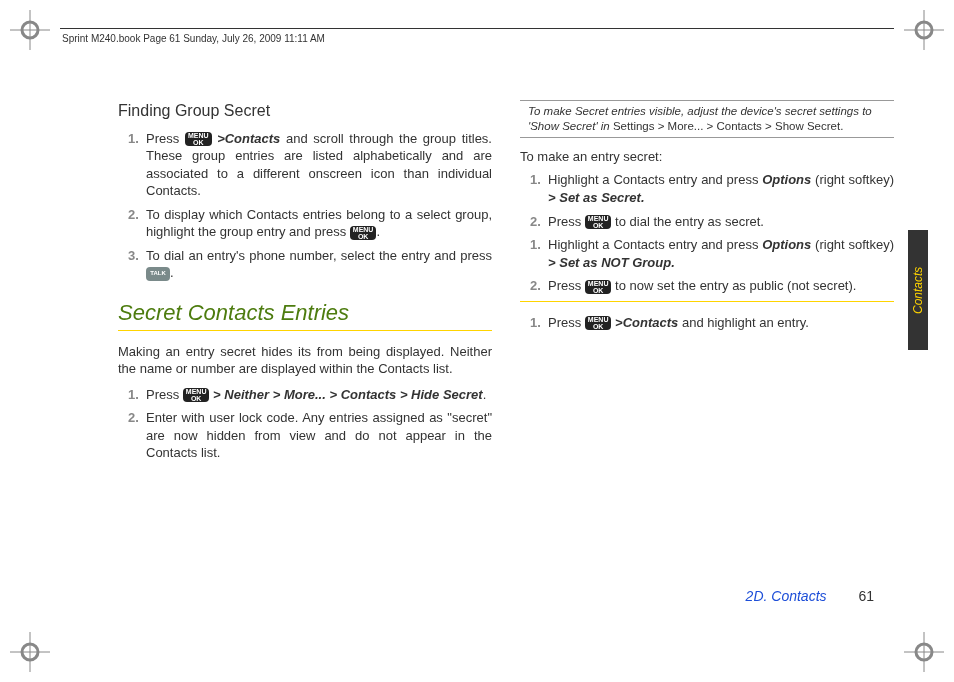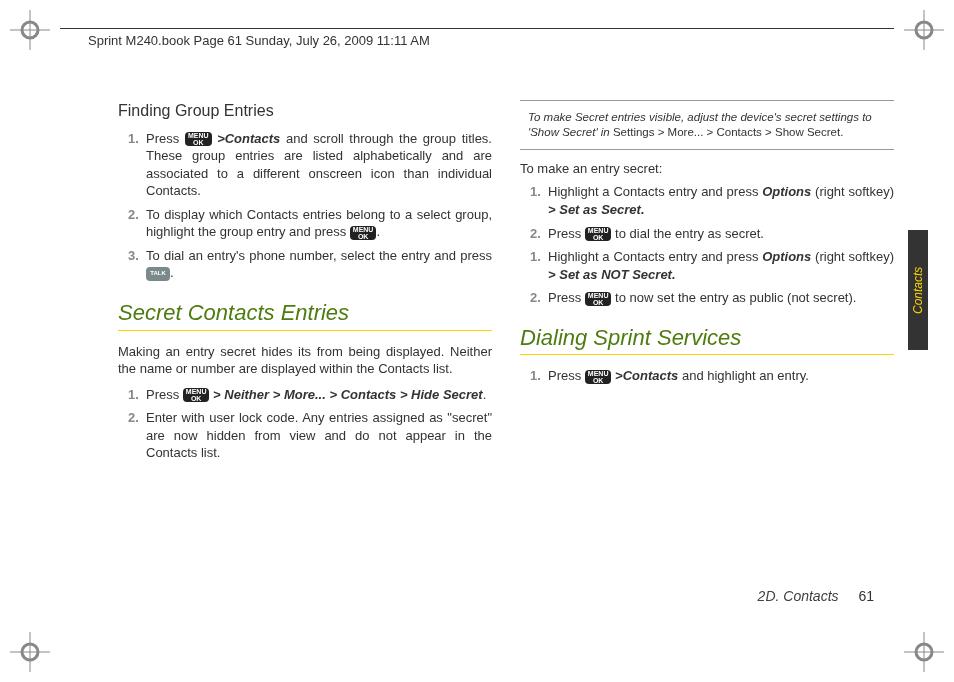--- a/index.html
+++ b/index.html
@@ -25,22 +25,22 @@
     position: absolute;
     top: 28px;
     left: 60px;
     right: 60px;
     height: 1px;
     background: #333;
   }
   .header-text {
     position: absolute;
     top: 33px;
-    left: 88px;
-    font-size: 13px;
+    left: 62px;
+    font-size: 10px;
     color: #333;
   }
   .page {
     position: absolute;
     top: 100px;
     left: 118px;
     right: 60px;
     bottom: 60px;
     display: flex;
     gap: 28px;
@@ -129,34 +129,34 @@
     color: #fff;
     font-style: italic;
     padding: 6px 10px;
     display: flex;
     align-items: flex-start;
     font-size: 12px;
   }
   .note-body {
     border-top: 1px solid #999;
     border-bottom: 1px solid #999;
-    padding: 9px 8px;
+    padding: 3px 8px;
     font-style: italic;
     flex: 1;
     line-height: 1.3;
   }
   .note-body .nstyle { font-style: normal; }
   .footer {
     position: absolute;
     bottom: 78px;
     right: 80px;
     font-size: 14px;
   }
-  .footer .sect { font-style: italic; color: #404040; }
-  .footer .pnum { color: #333; margin-left: 16px; }
+  .footer .sect { font-style: italic; color: #1d4ed8; }
+  .footer .pnum { color: #333; margin-left: 28px; }
   .side-tab {
     position: absolute;
     right: 26px;
     top: 230px;
     width: 20px;
     height: 120px;
     background: #333;
     color: #ffd400;
     font-style: italic;
     font-size: 12px;
@@ -200,21 +200,21 @@
 </div>
 
 <div class="top-rule"></div>
 <div class="header-text">Sprint M240.book  Page 61  Sunday, July 26, 2009  11:11 AM</div>
 
 <div class="side-tab">Contacts</div>
 
 <div class="page">
 
   <div class="col">
-    <div class="h3">Finding Group Entries</div>
+    <div class="h3">Finding Group Secret</div>
 
     <ol>
       <li>
         <span class="num">1.</span>
         <span class="li-body">
           <span>Press </span><span class="key">MENU<br>OK</span><span class="bold-i"> &gt;</span><span class="bold-i">Contacts</span><span> and scroll through the group titles. These group entries are listed alphabetically and are associated to a different onscreen icon than individual Contacts.</span>
         </span>
       </li>
       <li>
         <span class="num">2.</span>
@@ -271,32 +271,31 @@
         <span class="li-body">
           <span>Press </span><span class="key">MENU<br>OK</span><span> to dial the entry as secret.</span>
         </span>
       </li>
     </ol>
 
     <ol>
       <li>
         <span class="num">1.</span>
         <span class="li-body">
-          <span>Highlight a Contacts entry and press </span><span class="bold-i">Options</span><span> (right softkey) </span><span class="bold-i">&gt; </span><span class="bold-i">Set as NOT Secret.</span>
+          <span>Highlight a Contacts entry and press </span><span class="bold-i">Options</span><span> (right softkey) </span><span class="bold-i">&gt; </span><span class="bold-i">Set as NOT Group.</span>
         </span>
       </li>
       <li>
         <span class="num">2.</span>
         <span class="li-body">
           <span>Press </span><span class="key">MENU<br>OK</span><span> to now set the entry as public (not secret).</span>
         </span>
       </li>
     </ol>
 
-    <div class="h2">Dialing Sprint Services</div>
     <div class="h2-rule"></div>
 
     <ol>
       <li>
         <span class="num">1.</span>
         <span class="li-body">
           <span>Press </span><span class="key">MENU<br>OK</span><span class="bold-i"> &gt;</span><span class="bold-i">Contacts</span><span> and highlight an entry.</span>
         </span>
       </li>
     </ol>

